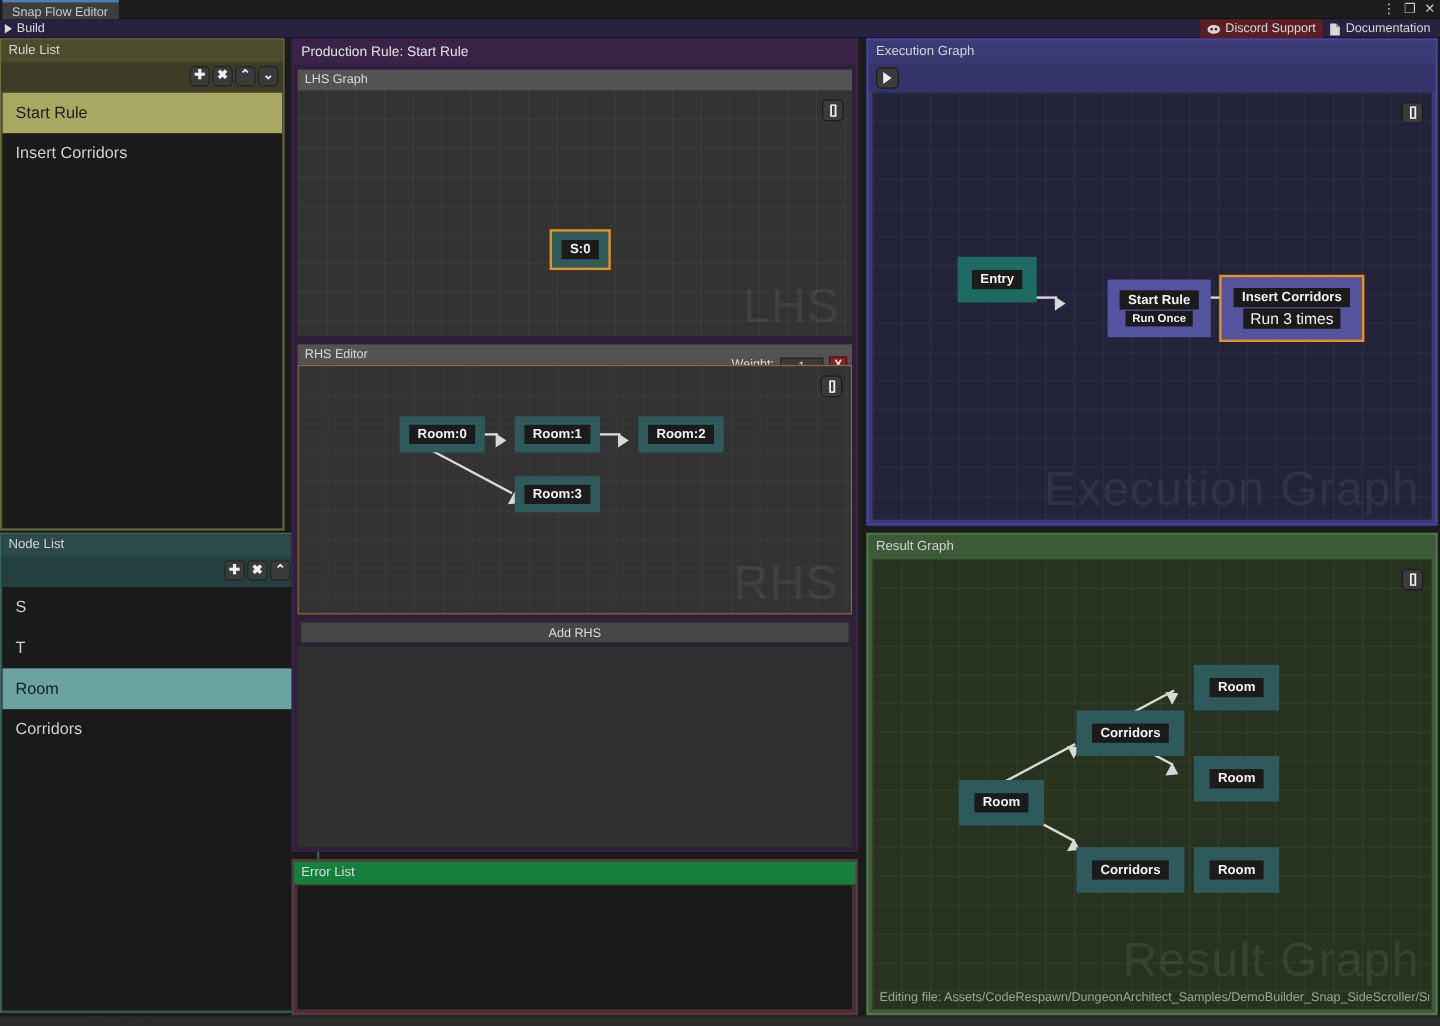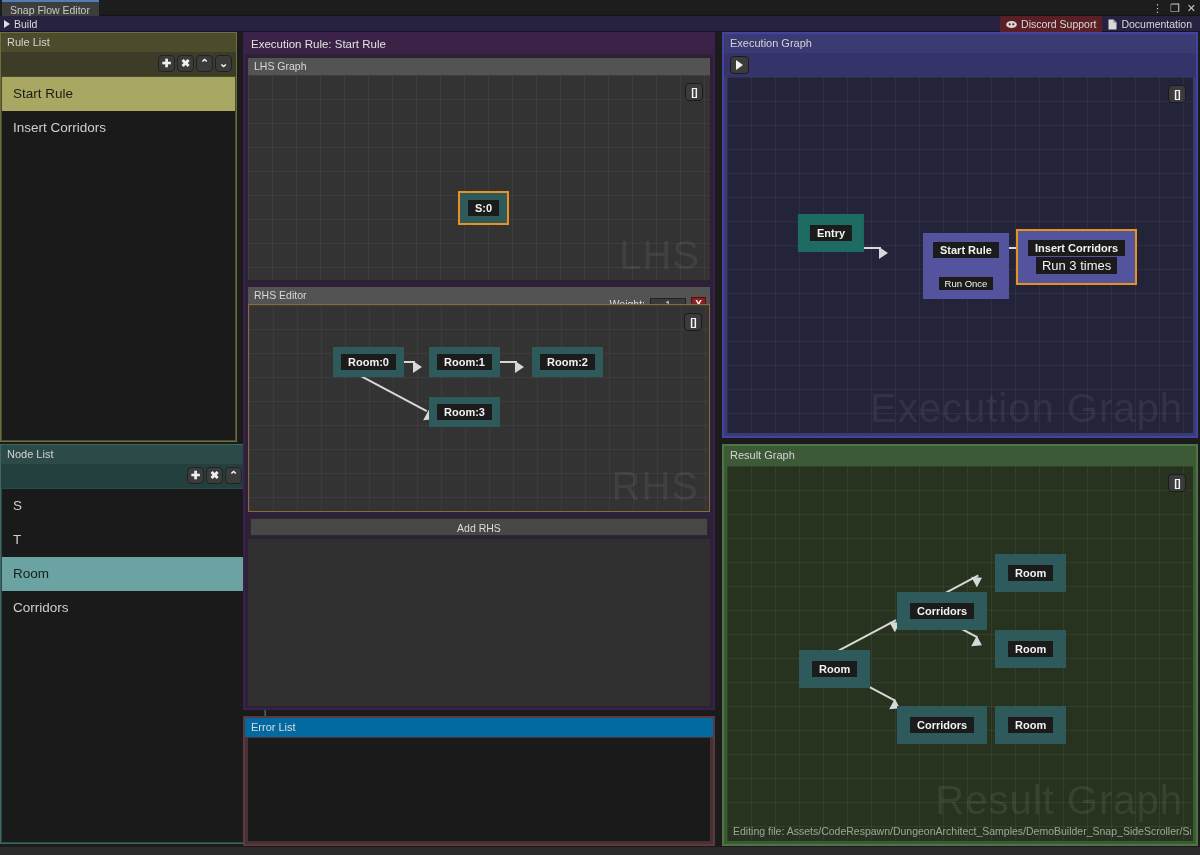--- a/index.html
+++ b/index.html
@@ -165,21 +165,21 @@
   }
   .addrhs {
     position: absolute; left: 5px; right: 5px; height: 18px; line-height: 18px;
     background: #474747; border: 1px solid #2b2b2b; color: #dcdcdc;
     font-size: 10.5px; text-align: center;
   }
   .rhs-empty { position: absolute; background: #303030; }
 
   #error-panel { left: 243px; top: 716px; width: 472px; height: 130px;
     background: #4a2f33; border: 2px solid #5a3a3e; }
-  #error-panel .panel-head { background: #0369a1; color: #dcdcdc; }
+  #error-panel .panel-head { background: #15803d; color: #dcdcdc; }
   .error-body { position: absolute; left: 3px; right: 3px; top: 20px; bottom: 3px;
     background: #1a1a1a; }
 
   
   #exec-panel { left: 722px; top: 32px; width: 476px; height: 406px;
     background: #3b3b74; border: 2px solid #4444a0; }
   #exec-panel .panel-head { background: #3b3b74; }
   .exec-toolbar { height: 24px; background: #34346a; position: relative; }
   .play-btn {
     position: absolute; left: 6px; top: 3px; width: 19px; height: 18px;
@@ -292,21 +292,21 @@
       <div class="list-row">Corridors</div>
     </div>
   </div>
 
   <div class="stub">
     <span class="sq"></span><span>Flow Graph</span>
   </div>
   <div class="bottombar"></div>
 
   <div class="panel" id="prod-panel">
-    <div class="panel-head">Execution Rule: Start Rule</div>
+    <div class="panel-head">Production Rule: Start Rule</div>
 
     <div class="graph-section" style="position:absolute; left:3px; top:24px; width:462px; height:222px;">
       <div class="graph-head">
         <span>LHS Graph</span>
       </div>
       <div class="graph-canvas" style="position:absolute; left:0; top:17px; width:462px; height:205px;">
         <div class="frame-btn">[]</div>
         <div class="gnode sel" style="left:212px; top:118px;">
           <div class="body">
               <div class="cap">S:0</div>
@@ -385,21 +385,21 @@
       <div class="warrow" style="left:295px; top:170px;"></div>
 
       <div class="gnode entry" style="left:104px; top:156px; transform:translate(-50%,-50%);">
         <div class="body" style="padding:11px 12px;">
           <div class="cap">Entry</div>
         </div>
       </div>
       <div class="gnode rule" style="left:196px; top:156px;">
         <div class="body" style="padding:9px 10px;">
           <div class="cap">Start Rule</div>
-          <div class="cap" style="font-weight:normal; font-size:9.5px; padding:1px 6px;margin-top:18px;">Run Once</div>
+          <div class="cap" style="font-weight:bold; font-size:9.5px; padding:1px 6px;">Run Once</div>
         </div>
       </div>
       <div class="gnode rule sel" style="left:291px; top:154px;">
         <div class="body" style="padding:9px 10px;">
           <div class="cap">Insert Corridors</div>
           <div class="cap" style="font-weight:normal; font-size:13px; padding:1px 6px;">Run 3 times</div>
         </div>
       </div>
 
       <div class="watermark">Execution Graph</div>

